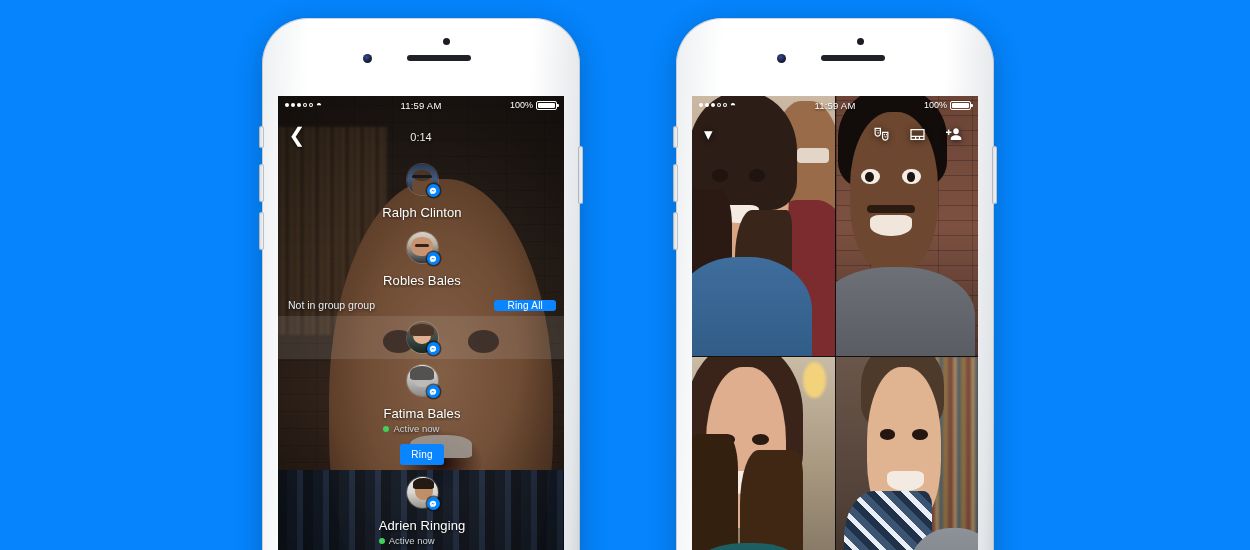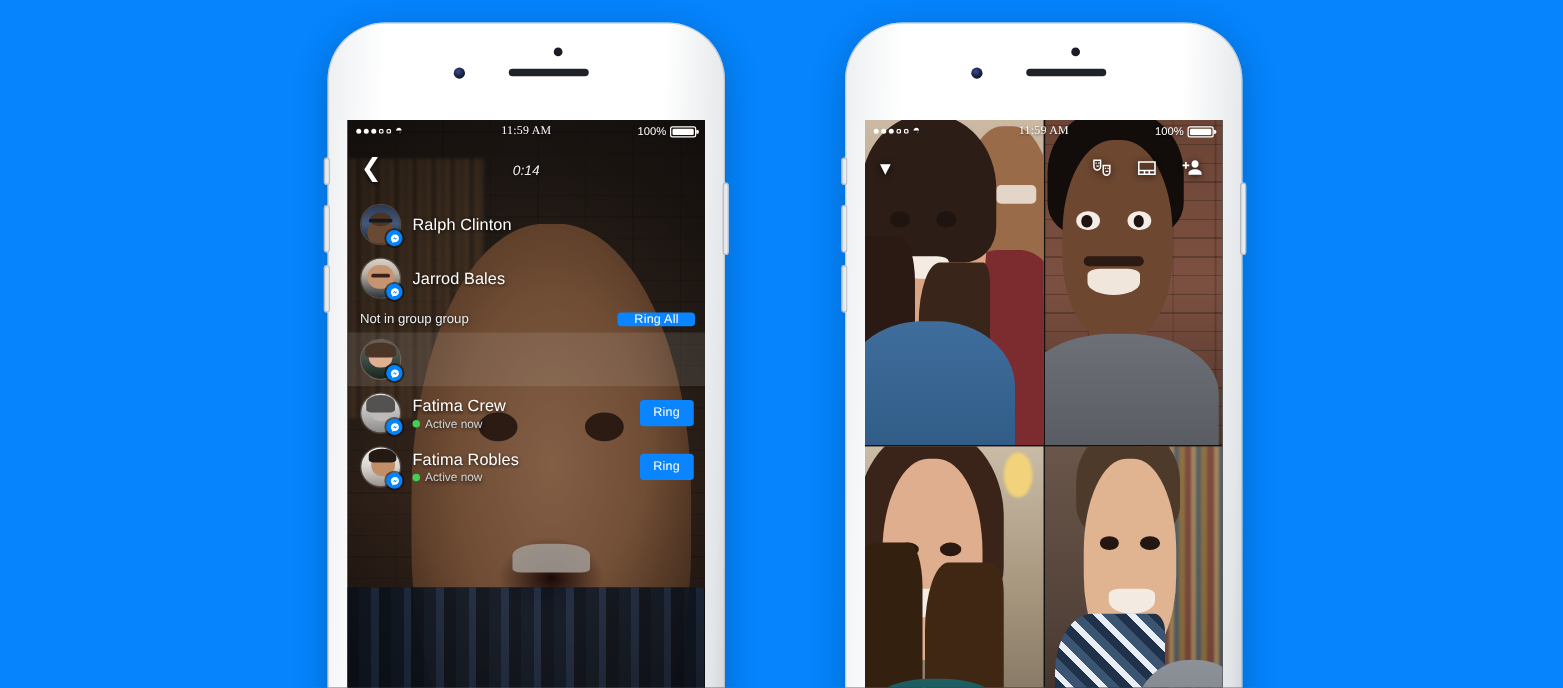--- a/index.html
+++ b/index.html
@@ -58,21 +58,21 @@
     position: absolute; top: 0; left: 0; right: 0; height: 18px;
     display: flex; align-items: center; color: #fff;
     font-size: 9px; padding: 0 7px; z-index: 30;
     text-shadow: 0 1px 2px rgba(0,0,0,.6);
   }
   .sb-left { display: flex; align-items: center; gap: 3px; flex: 1; }
   .dots { display: flex; gap: 2px; align-items: center; }
   .dots i { width: 4px; height: 4px; border-radius: 50%; background: #fff; display: block; }
   .dots i.hollow { background: transparent; box-shadow: inset 0 0 0 1px #fff; }
   .wifi { font-size: 10px; line-height: 1; }
-  .sb-time { flex: 0 0 auto; font-size: 9.5px; letter-spacing: .2px; font-family: Liberation Serif, serif; }
+  .sb-time { flex: 0 0 auto; font-size: 9.5px; letter-spacing: .2px; }
   .sb-right { flex: 1; display: flex; align-items: center; justify-content: flex-end; gap: 3px; }
   .batt {
     width: 21px; height: 9px; border: 1px solid #fff; border-radius: 2px;
     position: relative; padding: 1px;
   }
   .batt::after {
     content: ""; position: absolute; right: -3px; top: 2.5px;
     width: 2px; height: 3px; background: #fff; border-radius: 0 1px 1px 0;
   }
   .batt b { display: block; height: 100%; width: 100%; background: #fff; border-radius: 1px; }
@@ -136,37 +136,37 @@
     display: flex; align-items: center; z-index: 20; color: #fff;
     text-shadow: 0 1px 3px rgba(0,0,0,.7);
   }
   .back-chevron {
     width: 38px; display: flex; align-items: center; justify-content: center;
     font-size: 20px; line-height: 1; font-weight: 300; cursor: pointer;
     padding-bottom: 3px;
   }
   .call-title-wrap { flex: 1; text-align: center; margin-left: -38px; }
   .call-title { font-size: 12.5px; letter-spacing: .1px; }
-  .call-timer { font-size: 11px; opacity: .92; margin-top: 1px; font-style: italic; }
+  .call-timer { font-size: 11px; opacity: .92; margin-top: 1px; }
 
   .roster { position: absolute; left: 0; right: 0; top: 62px; bottom: 0; z-index: 20; }
 
   .section-label {
     color: #e9ecef; font-size: 10.5px; padding: 6px 10px 5px;
     text-shadow: 0 1px 3px rgba(0,0,0,.75);
   }
   .section-row {
     display: flex; align-items: center; justify-content: space-between;
     padding: 5px 8px 5px 10px;
   }
   .section-row .section-label { padding: 0; }
 
   .row {
     display: flex; align-items: center; gap: 10px;
-    padding: 6px 9px 6px 11px; position: relative;
+    padding: 6px 9px 6px 11px; position: relative; flex-direction: column;
   }
   .row.highlight { background: rgba(255,255,255,.10); }
 
   .avatar {
     width: 31px; height: 31px; border-radius: 50%; flex: 0 0 31px;
     position: relative; overflow: visible;
   }
   .avatar .pic {
     position: absolute; inset: 0; border-radius: 50%; overflow: hidden;
     box-shadow: 0 0 0 1px rgba(255,255,255,.18);
@@ -317,21 +317,21 @@
               <div style="position:absolute;left:16%;top:16%;width:68%;height:62%;border-radius:46%;background:#c79472;"></div>
               <div style="position:absolute;left:26%;top:40%;width:48%;height:10%;border-radius:4px;background:#3a2118;"></div>
             </div>
             <div class="badge">
               <svg viewBox="0 0 24 24">
                   <path d="M12 2C6.2 2 2 6.3 2 11.6c0 2.9 1.3 5.5 3.5 7.2V22l3.2-1.8c.9.2 1.8.4 2.8.4 5.8 0 10-4.3 10-9.6S17.8 2 12 2zm1 12.3l-2.6-2.7-5 2.7 5.5-5.8 2.6 2.7 4.9-2.7-5.4 5.8z"></path>
                 </svg>
             </div>
           </div>
           <div class="row-text">
-            <div class="row-name">Jarrod Bales</div>
+            <div class="row-name">Robles Bales</div>
           </div>
         </div>
 
         <div class="section-row">
           <div class="section-label">Not in group group</div>
           <button class="ring-btn all">Ring All</button>
         </div>
 
         <div class="row highlight">
           <div class="avatar">
@@ -353,21 +353,21 @@
               <div style="position:absolute;left:22%;top:14%;width:58%;height:56%;border-radius:46%;background:#cbb8a6;"></div>
               <div style="position:absolute;left:12%;top:4%;width:76%;height:44%;border-radius:50% 50% 18% 18%;background:#5d5048;"></div>
             </div>
             <div class="badge">
               <svg viewBox="0 0 24 24">
                   <path d="M12 2C6.2 2 2 6.3 2 11.6c0 2.9 1.3 5.5 3.5 7.2V22l3.2-1.8c.9.2 1.8.4 2.8.4 5.8 0 10-4.3 10-9.6S17.8 2 12 2zm1 12.3l-2.6-2.7-5 2.7 5.5-5.8 2.6 2.7 4.9-2.7-5.4 5.8z"></path>
                 </svg>
             </div>
           </div>
           <div class="row-text">
-            <div class="row-name">Fatima Crew</div>
+            <div class="row-name">Fatima Bales</div>
             <div class="row-sub">
               <span class="dot-active"></span>
               <span>Active now</span>
             </div>
           </div>
           <button class="ring-btn">Ring</button>
         </div>
 
         <div class="row">
           <div class="avatar">
@@ -375,21 +375,21 @@
               <div style="position:absolute;left:26%;top:12%;width:60%;height:62%;border-radius:46%;background:#c08e68;"></div>
               <div style="position:absolute;left:20%;top:4%;width:70%;height:34%;border-radius:50% 50% 20% 20%;background:#241a14;"></div>
             </div>
             <div class="badge">
               <svg viewBox="0 0 24 24">
                   <path d="M12 2C6.2 2 2 6.3 2 11.6c0 2.9 1.3 5.5 3.5 7.2V22l3.2-1.8c.9.2 1.8.4 2.8.4 5.8 0 10-4.3 10-9.6S17.8 2 12 2zm1 12.3l-2.6-2.7-5 2.7 5.5-5.8 2.6 2.7 4.9-2.7-5.4 5.8z"></path>
                 </svg>
             </div>
           </div>
           <div class="row-text">
-            <div class="row-name">Fatima Robles</div>
+            <div class="row-name">Adrien Ringing</div>
             <div class="row-sub">
               <span class="dot-active"></span>
               <span>Active now</span>
             </div>
           </div>
           <button class="ring-btn">Ring</button>
         </div>
 
 
       </div>

